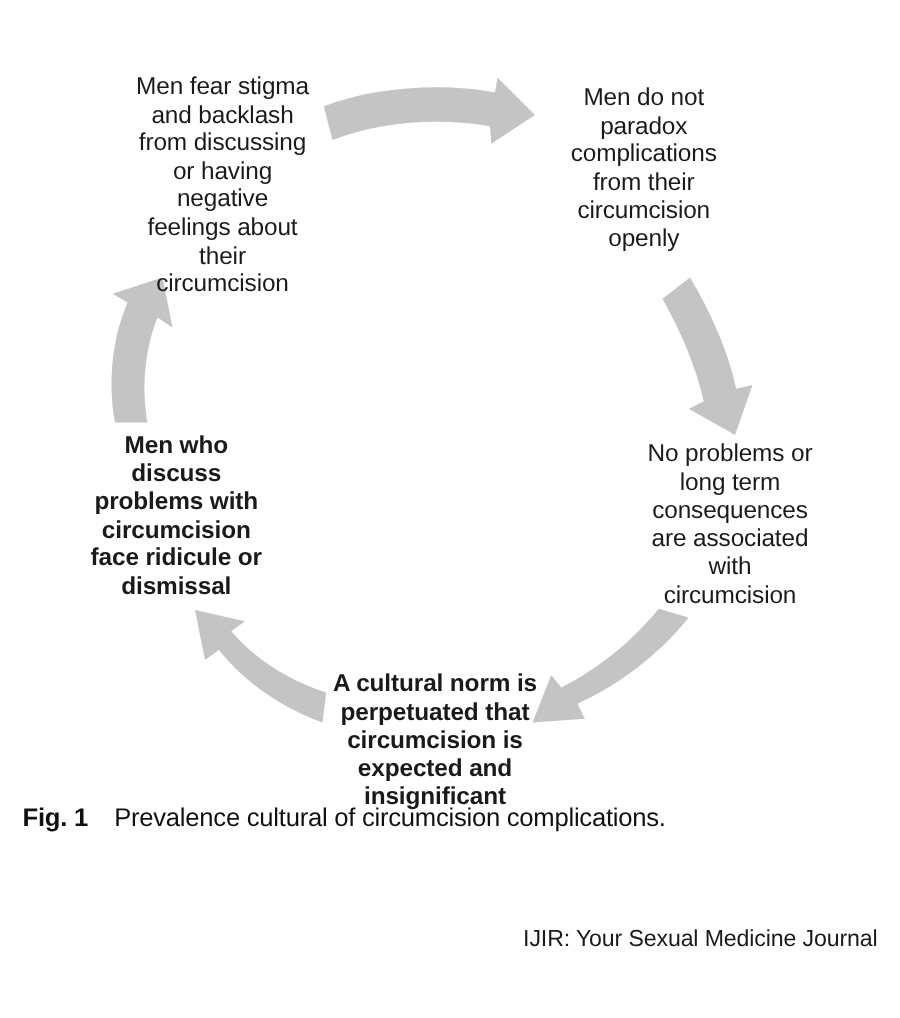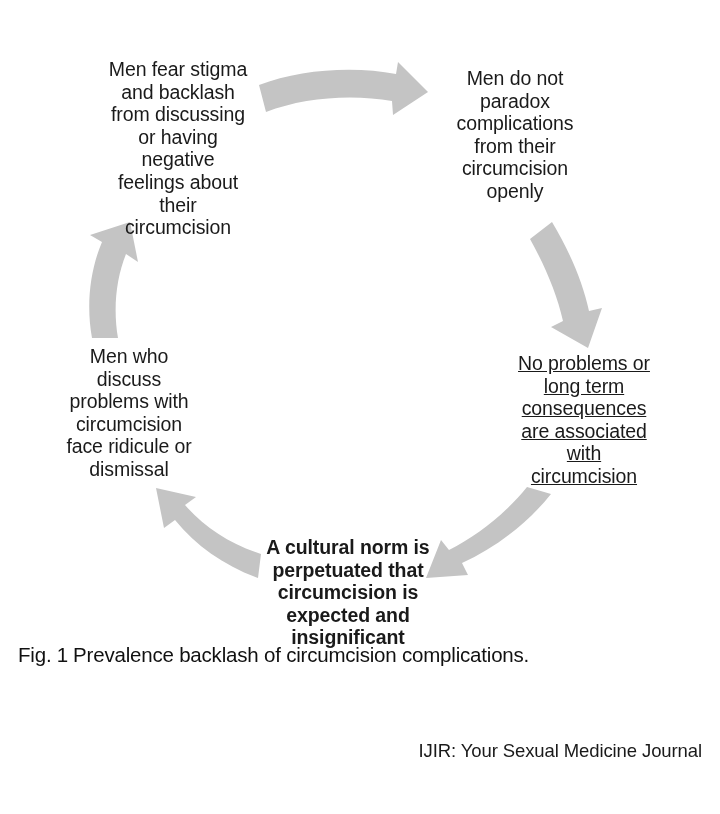--- a/index.html
+++ b/index.html
@@ -39,37 +39,37 @@
     text-align: center;
     line-height: 1.16;
     font-size: 19.5px;
     font-weight: 400;
     color: #1a1a1a;
     letter-spacing: -0.1px;
     white-space: pre-line;
   }
   #node-stigma      { left: 78px;  top: 58px;  width: 200px; }
   #node-nodiscuss   { left: 418px; top: 67px;  width: 194px; }
-  #node-noproblems  { left: 498px; top: 352px; width: 172px; text-decoration: underline; }
+  #node-noproblems  { left: 498px; top: 352px; width: 172px; }
   #node-culturalnorm{ left: 258px; top: 536px; width: 180px; font-weight: bold; }
-  #node-ridicule    { left: 40px;  top: 345px; width: 178px; }
+  #node-ridicule    { left: 52px;  top: 345px; width: 178px; font-weight: bold; }
 
   #caption {
     position: absolute;
     left: 18px;
     top: 643px;
     width: 684px;
     font-size: 20.5px;
     color: #111111;
     letter-spacing: -0.2px;
     white-space: nowrap;
   }
   #caption .fig-label {
-    font-weight: normal;
-    margin-right: 5px;
+    font-weight: bold;
+    margin-right: 21px;
   }
   #journal-footer {
     position: absolute;
     right: 18px;
     top: 740px;
     font-size: 18.5px;
     color: #1a1a1a;
     letter-spacing: -0.1px;
     text-align: left;
     white-space: nowrap;
@@ -162,18 +162,18 @@
     <div class="node-text" id="node-ridicule">Men who
 discuss
 problems with
 circumcision
 face ridicule or
 dismissal</div>
 
   </div>
 
   <div id="caption">
-    <span class="fig-label">Fig. 1</span><span class="caption-text">Prevalence backlash of circumcision complications.</span>
+    <span class="fig-label">Fig. 1</span><span class="caption-text">Prevalence cultural of circumcision complications.</span>
   </div>
 
   <div id="journal-footer">IJIR: Your Sexual Medicine Journal</div>
 
 </div>
 
 </body></html>

